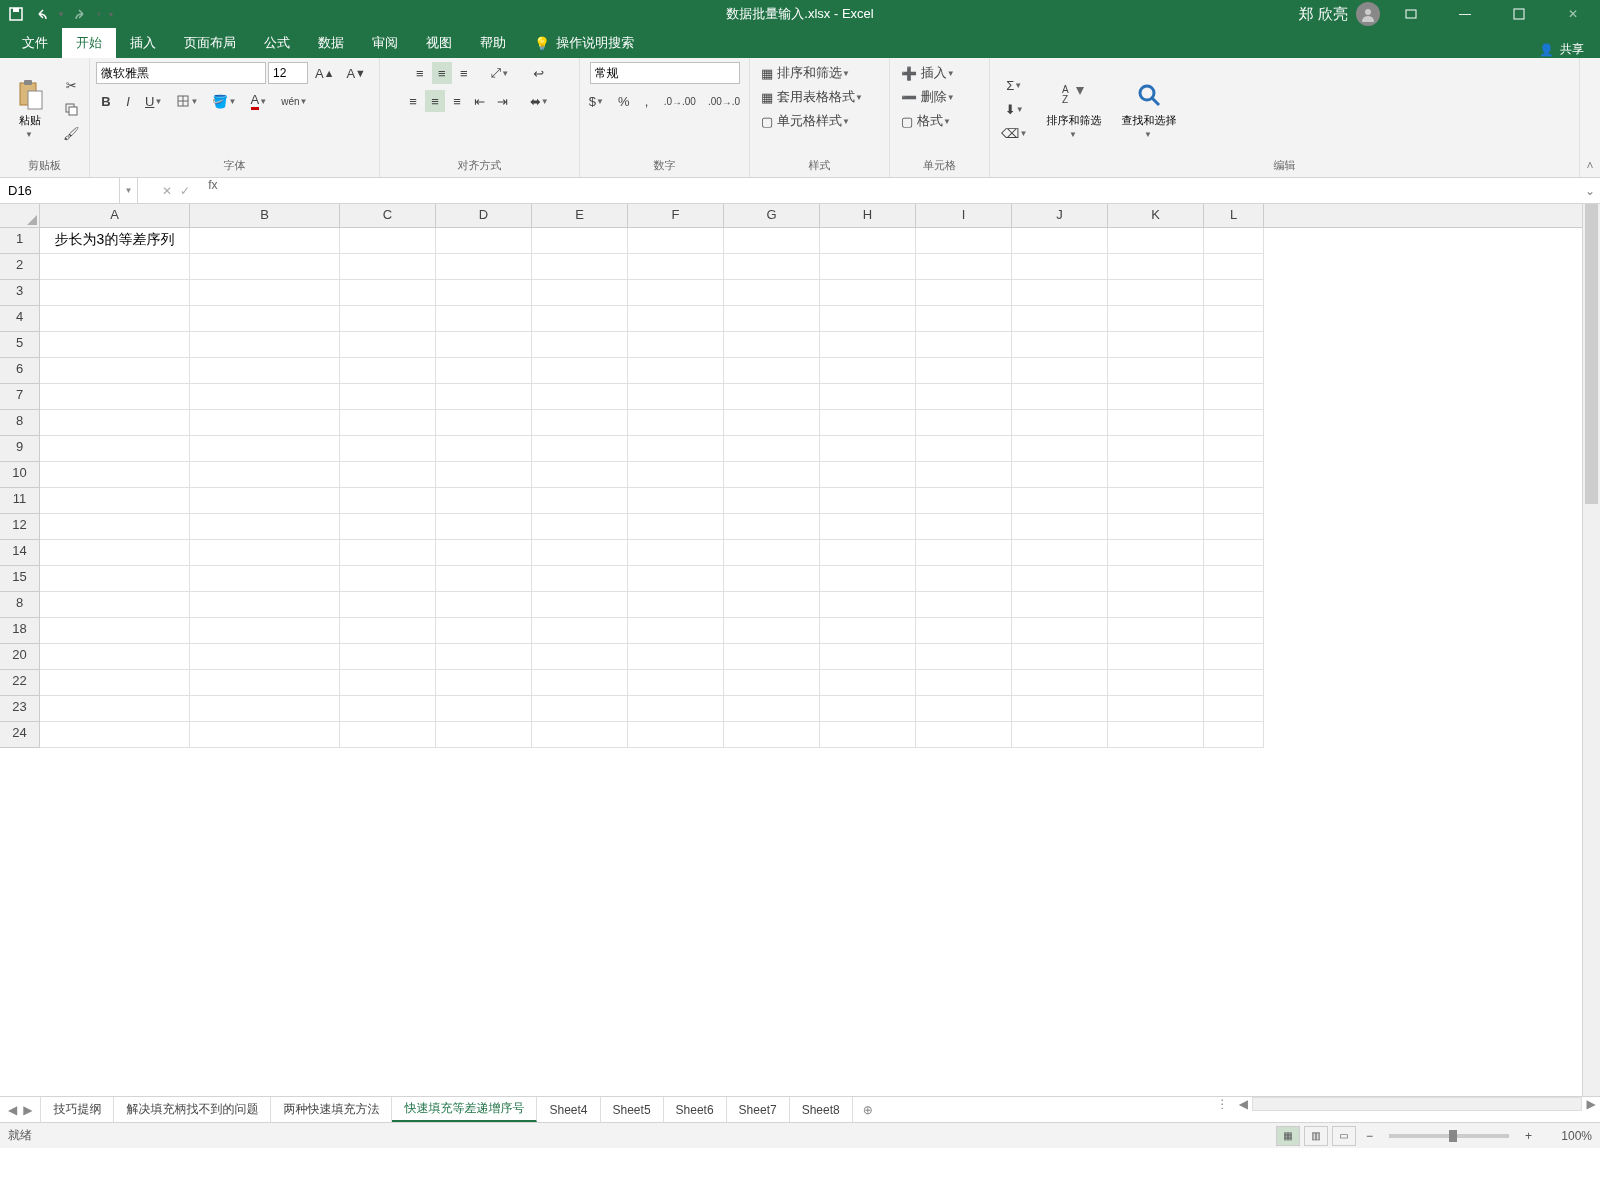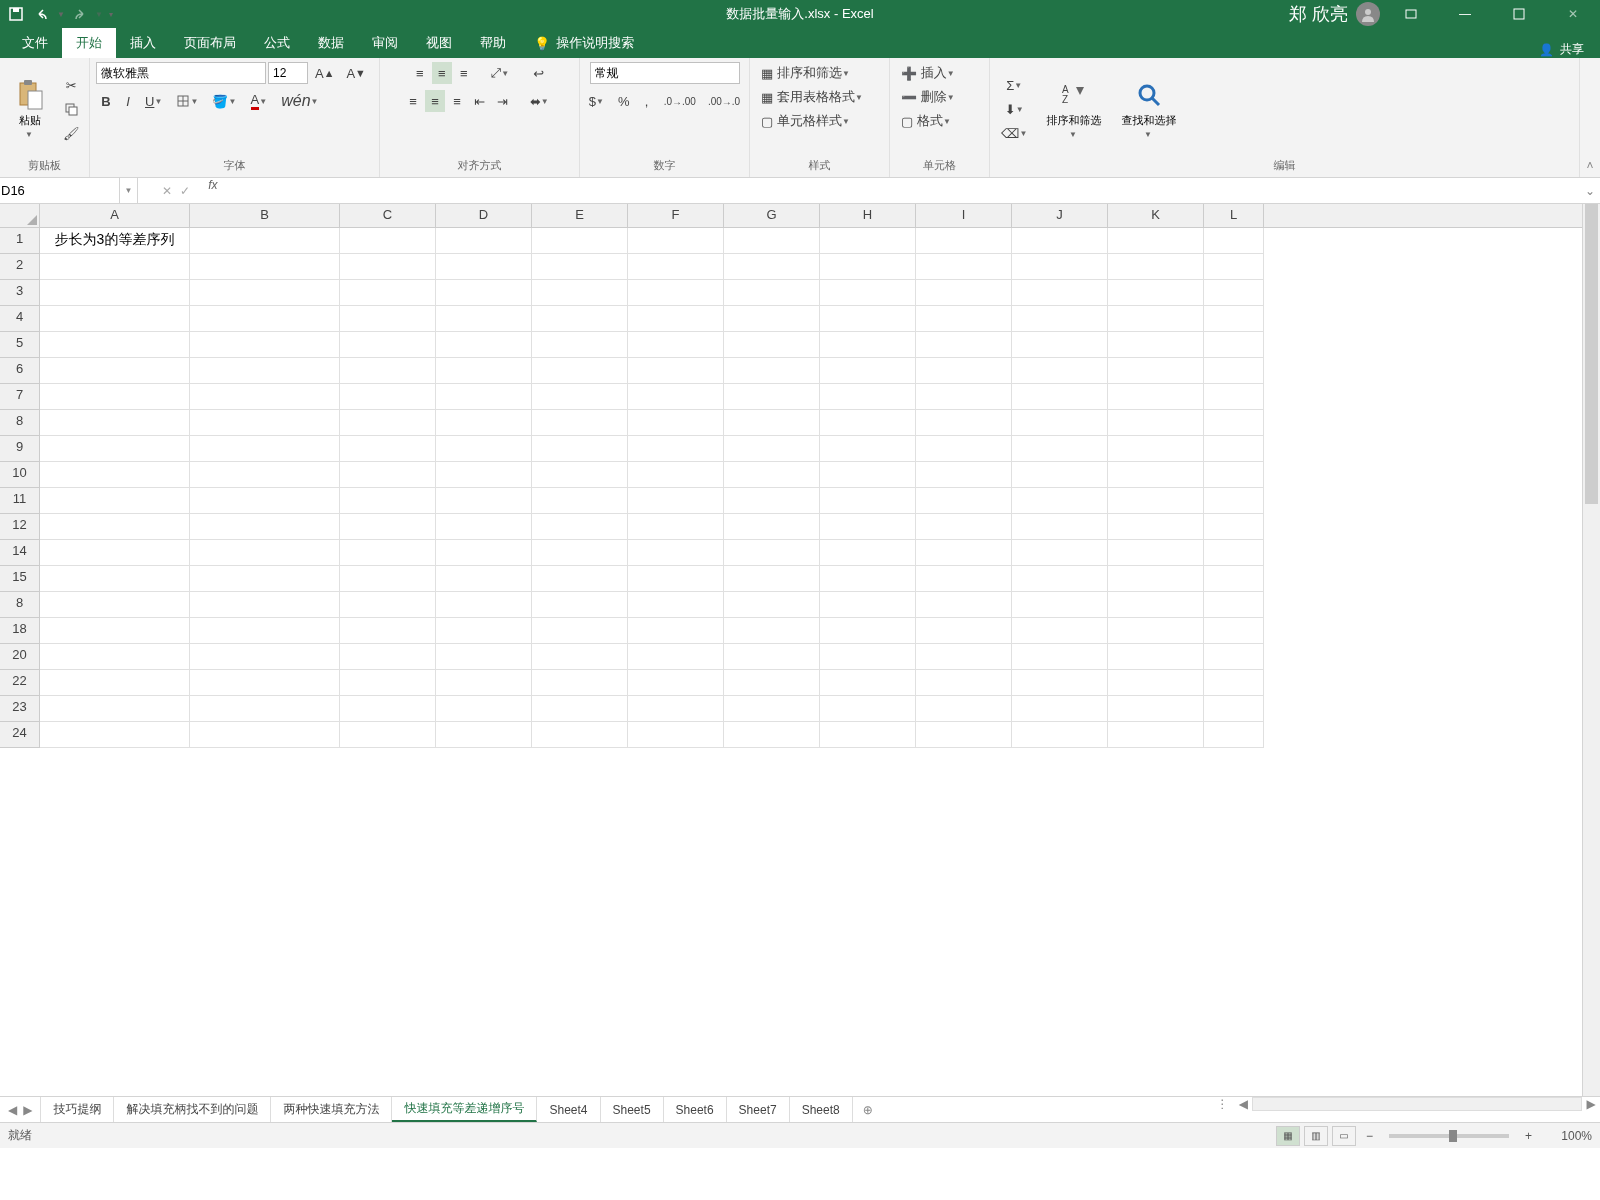--- a/index.html
+++ b/index.html
@@ -29,24 +29,24 @@
 .big-btn{display:flex;flex-direction:column;align-items:center;gap:2px;padding:4px 8px;}
 .big-btn .icon{width:32px;height:32px;display:flex;align-items:center;justify-content:center;font-size:20px;}
 .stack{display:flex;flex-direction:column;gap:2px;}
 .hrow{display:flex;gap:2px;align-items:center;}
 .sbtn{min-width:20px;height:22px;padding:2px 4px;display:flex;align-items:center;justify-content:center;border:1px solid transparent;font-size:13px;color:#444;}
 .dd{width:10px;font-size:8px;color:#666;}
 .combo{height:22px;border:1px solid #c0c0c0;background:#fff;padding:2px 4px;font-size:12px;}
 
 
 .formula-row{height:26px;border-bottom:1px solid #d4d4d4;display:flex;align-items:stretch;background:#fff;}
-.name-box{width:120px;border-right:1px solid #d4d4d4;padding:3px 1px;font-size:13px;display:flex;align-items:center;}
+.name-box{width:120px;border-right:1px solid #d4d4d4;padding:3px 8px;font-size:13px;display:flex;align-items:center;}
 .name-dd{width:18px;border-right:1px solid #d4d4d4;display:flex;align-items:center;justify-content:center;font-size:8px;color:#888;}
 .fx-btns{display:flex;align-items:center;gap:8px;padding:0 12px;color:#aaa;}
-.fx-label{font-style:italic;color:#666;padding:0 6px;}
+.fx-label{color:#666;padding:0 6px;}
 .formula-input{flex:1;padding:3px 6px;font-size:13px;}
 .formula-expand{width:20px;display:flex;align-items:center;justify-content:center;color:#888;}
 
 
 .grid-area{height:892px;display:flex;position:relative;}
 .grid-main{flex:1;overflow:hidden;position:relative;}
 .col-headers{height:24px;display:flex;background:#f0f0f0;border-bottom:1px solid #ccc;}
 .sel-all{width:40px;border-right:1px solid #ccc;background:#f0f0f0;position:relative;}
 .sel-all::after{content:"";position:absolute;right:2px;bottom:2px;border:5px solid transparent;border-right-color:#b0b0b0;border-bottom-color:#b0b0b0;}
 .ch{border-right:1px solid #ccc;background:#f0f0f0;text-align:center;font-size:13px;color:#444;padding:3px 0;}
@@ -99,21 +99,21 @@
           <path d="M10 7 L6 3 M10 7 L6 11 M10 7 Q3 7 3 12" fill="none" stroke="#fff" stroke-width="1.5"></path>
         </svg>
       </div>
     <div class="qa-btn dd" style="opacity:.5">▼</div>
     <div class="qa-btn dd">▾</div>
   </div>
   <div class="title-center">
     <span>数据批量输入.xlsx</span> - <span>Excel</span>
   </div>
   <div class="title-right">
-    <span style="font-size:18px;">郑 欣亮</span>
+    <span style="font-size:15px;">郑 欣亮</span>
     <div class="user-avatar">
         <svg width="16" height="16" viewBox="0 0 16 16">
           <circle cx="8" cy="6" r="3" fill="#ccc"></circle>
           <path d="M2 16 Q2 10 8 10 Q14 10 14 16" fill="#ccc"></path>
         </svg>
       </div>
     <div class="win-btn">
         <svg width="14" height="14" viewBox="0 0 14 14">
           <rect x="2" y="3" width="10" height="8" fill="none" stroke="#fff"></rect>
         </svg>
@@ -210,21 +210,21 @@
           </div>
         <div class="sbtn">
             <span>🪣</span>
             <span class="dd">▼</span>
           </div>
         <div class="sbtn">
             <span style="border-bottom:3px solid #c00;">A</span>
             <span class="dd">▼</span>
           </div>
         <div class="sbtn">
-            <span style="font-size:16px;font-style:italic;">wén</span>
+            <span style="font-size:10px;">wén</span>
             <span class="dd">▼</span>
           </div>
       </div>
     </div>
     <div class="rgroup-label">字体</div>
   </div>
 
   <div class="rgroup" style="width:200px;">
     <div class="rgroup-body stack" style="gap:6px;">
       <div class="hrow">

